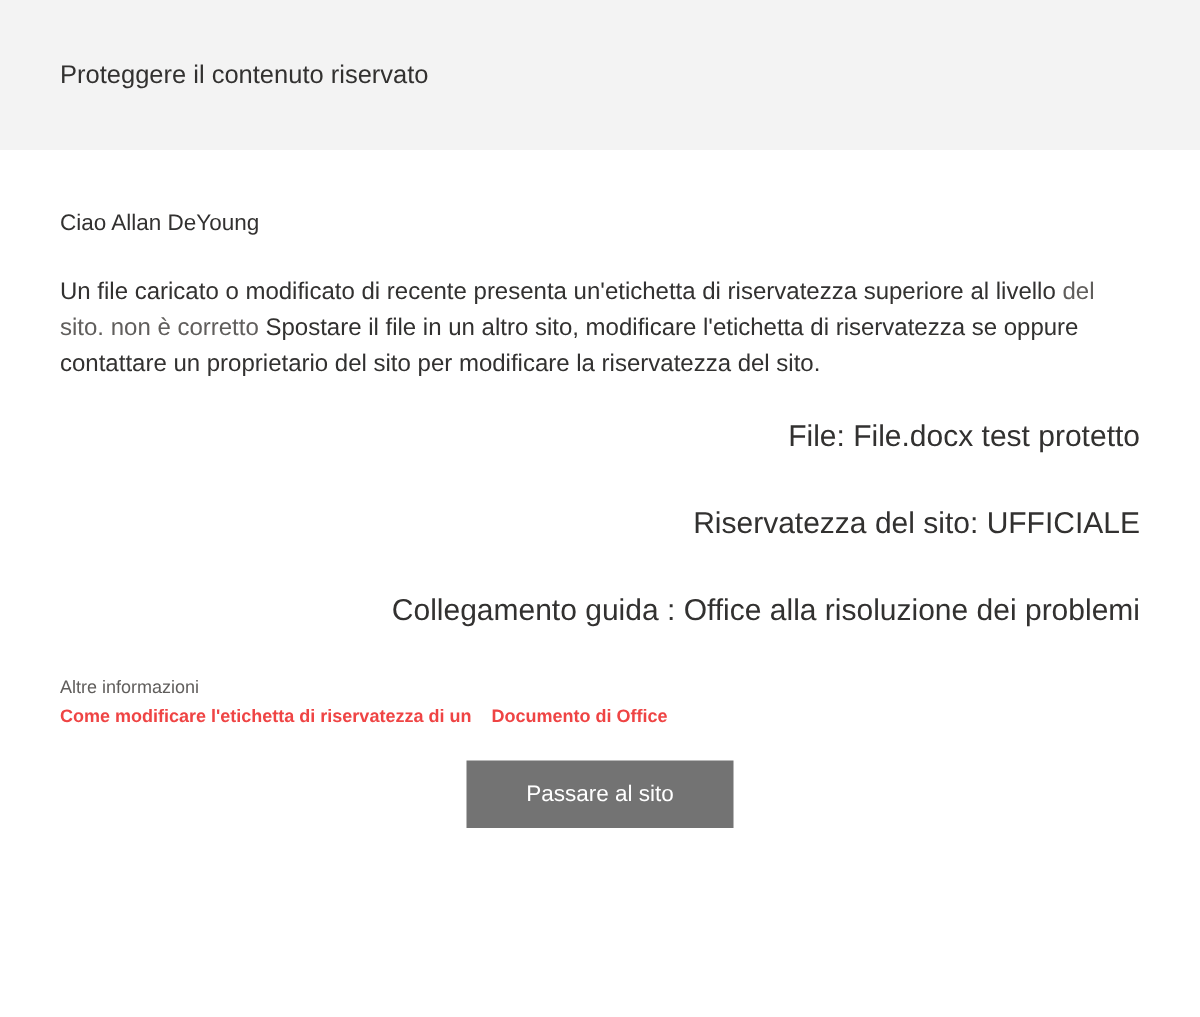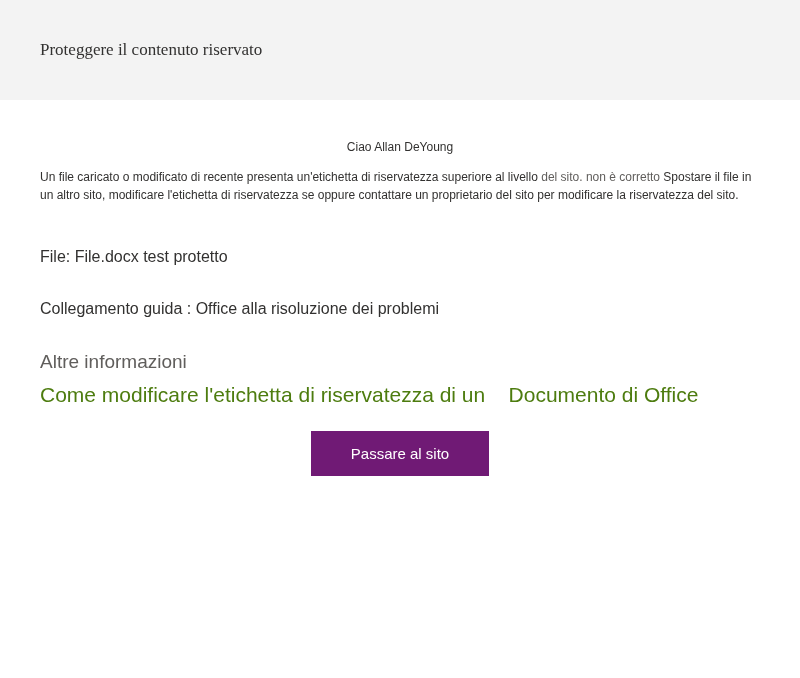--- a/index.html
+++ b/index.html
@@ -10,72 +10,72 @@
     body {
       font-family: 'Segoe UI', Tahoma, Geneva, Verdana, sans-serif;
       background: #ffffff;
       width: 800px;
       height: 678px;
       overflow: hidden;
     }
     .header {
       background: #f3f3f3;
       padding: 40px 40px 40px 40px;
-      font-family: Liberation Serif, serif;
     }
     .header-title {
       font-size: 17px;
       color: #323130;
       font-weight: 400;
     }
     .content {
       padding: 40px 40px 20px 40px;
     }
     .greeting {
-      font-size: 12px;
+      font-size: 15px;
       color: #323130;
-      margin-bottom: 14px;
-      text-align: center;
+      margin-bottom: 26px;
     }
     .paragraph {
-      font-size: 12px;
+      font-size: 16px;
       color: #323130;
       line-height: 1.5;
-      margin-bottom: 40px;
+      margin-bottom: 20px;
     }
     .paragraph .light {
       color: #605e5c;
     }
     .info-block {
       margin-bottom: 26px;
     }
     .info-line {
-      font-size: 16px;
+      font-size: 20px;
       color: #323130;
       line-height: 1.6;
+      text-align: right;
     }
     .more-info {
       margin-bottom: 20px;
     }
     .more-info-title {
-      font-size: 19px;
+      font-size: 12px;
       color: #605e5c;
       line-height: 1.6;
     }
     .more-info-line {
-      font-size: 21px;
-      color: #4d7c0f;
+      font-size: 12px;
+      color: #ef4444;
       line-height: 1.6;
+      font-weight: bold;
     }
     .button-container {
       text-align: center;
       margin-top: 10px;
     }
     .primary-button {
-      background: #701a75;
+      background: #737373;
       color: #ffffff;
       border: none;
       padding: 14px 40px;
       font-size: 15px;
       cursor: pointer;
       font-family: inherit;
     }
   </style>
 </head>
 <body>
@@ -94,20 +94,24 @@
   </div>
 
   <div class="info-block">
     <div class="info-line">
       <span>File:</span>
       <span>File.docx test protetto</span>
     </div>
   </div>
 
   <div class="info-block">
+    <div class="info-line">
+      <span>Riservatezza del sito:</span>
+      <span>UFFICIALE</span>
+    </div>
   </div>
 
   <div class="info-block">
     <div class="info-line">
       <span>Collegamento guida :</span>
       <span>Office alla risoluzione dei problemi</span>
     </div>
   </div>
 
   <div class="more-info">

